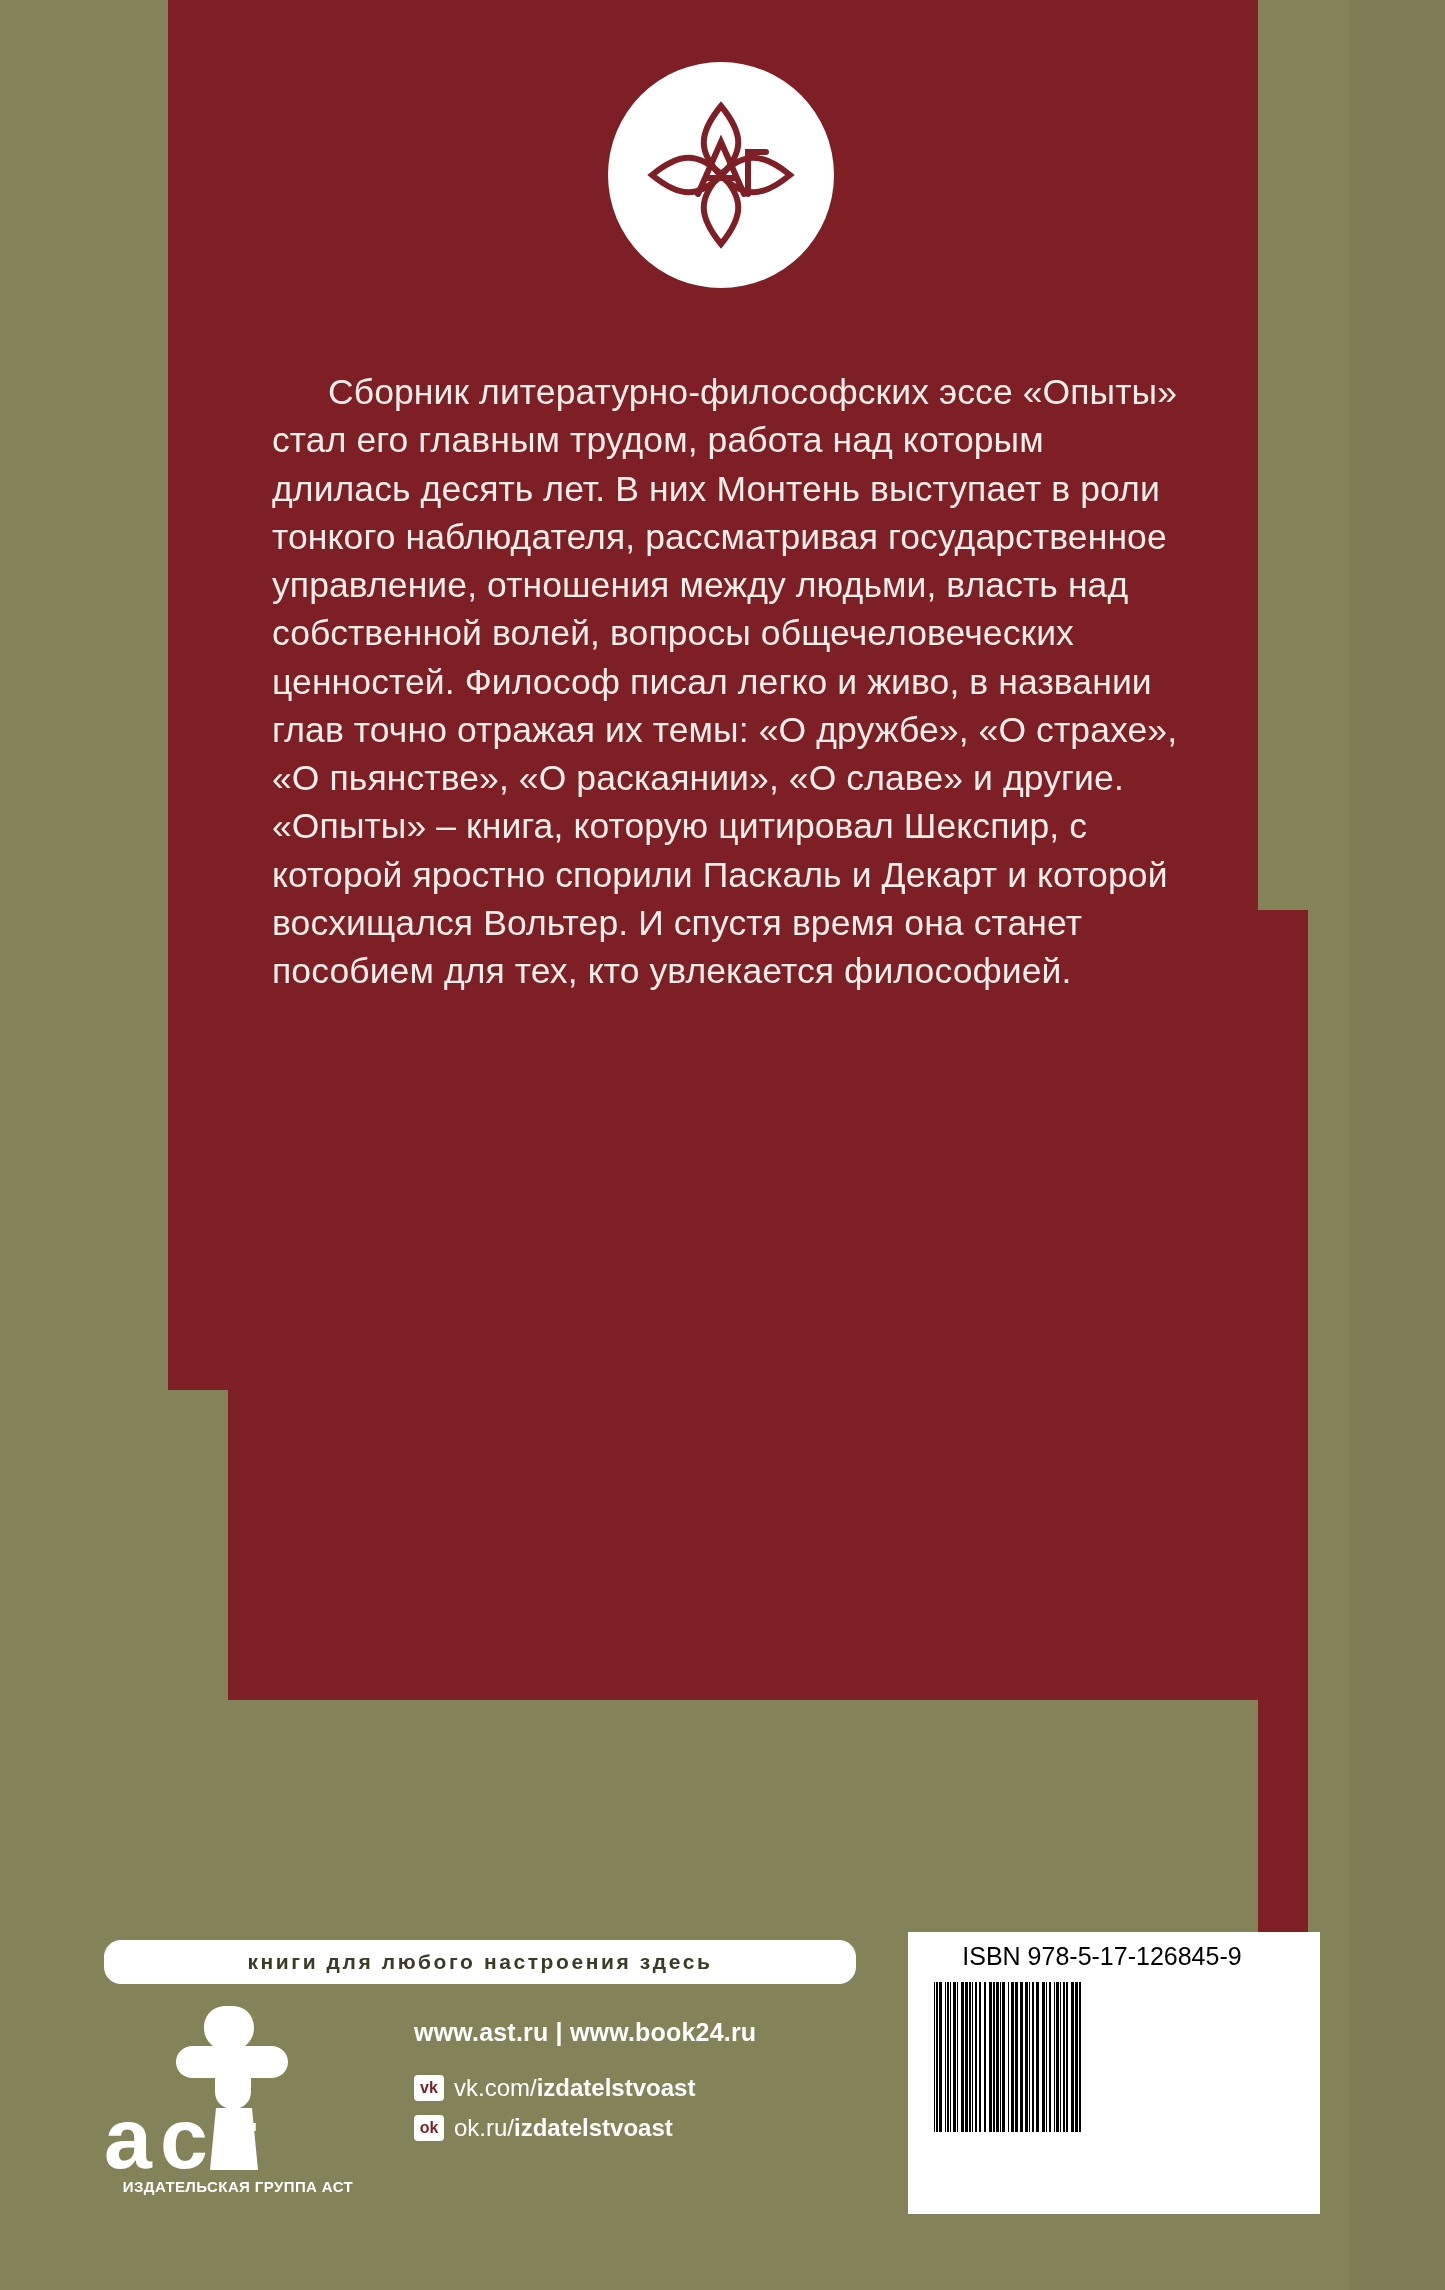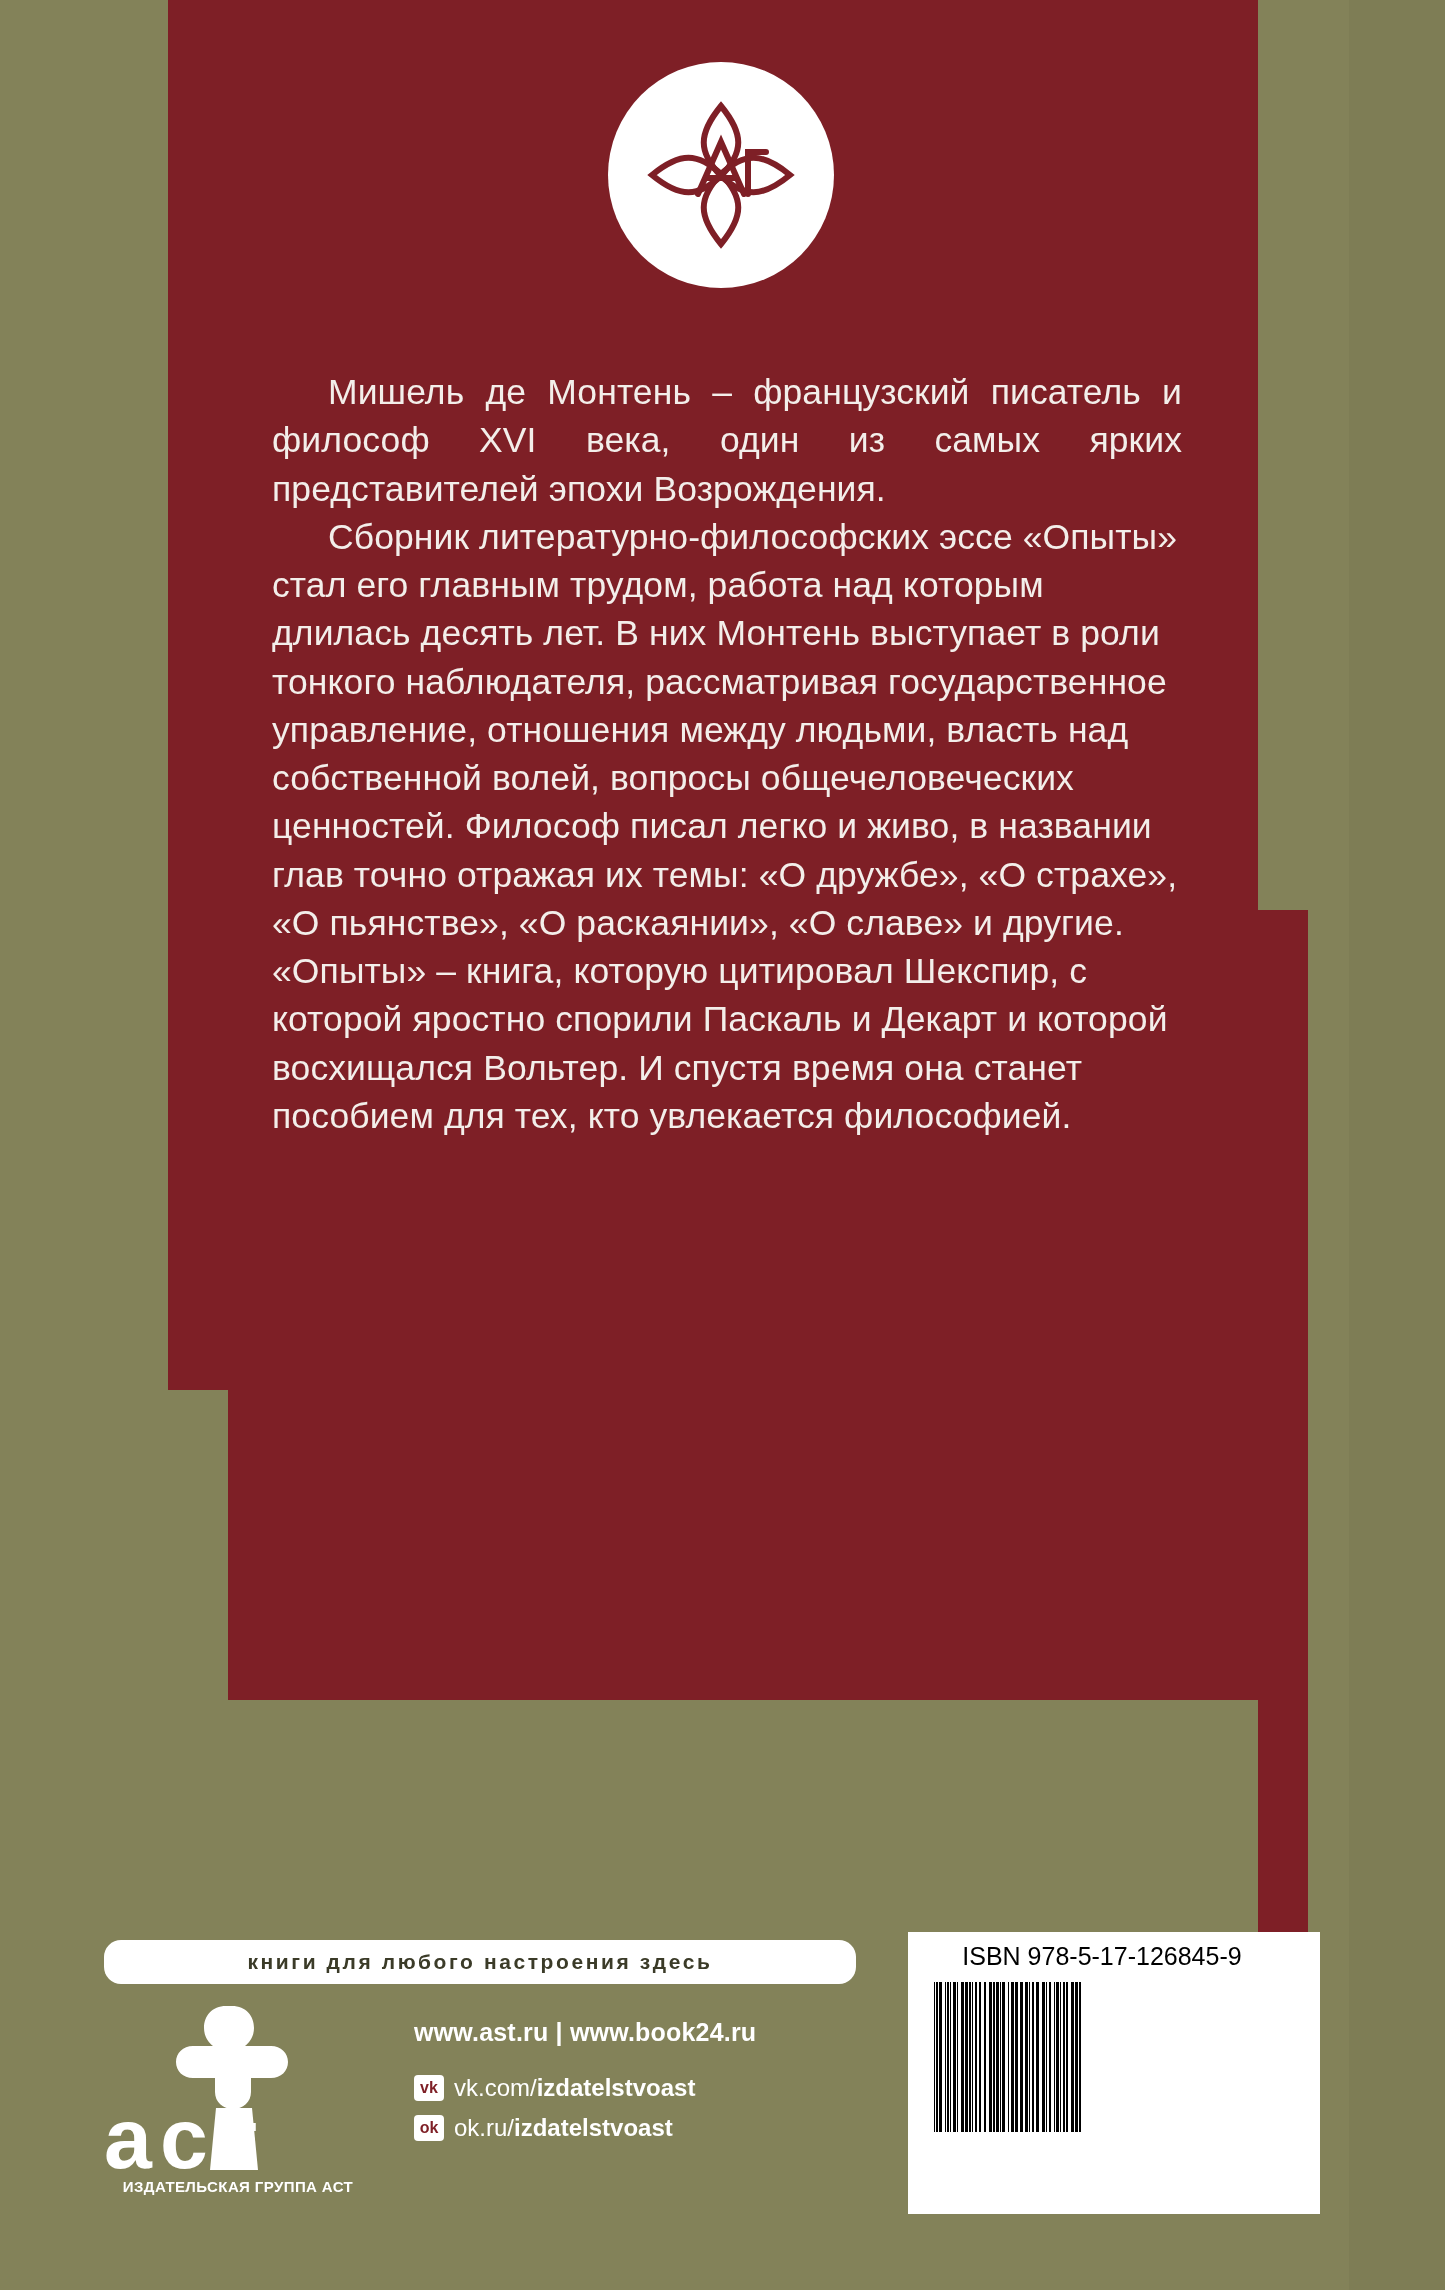--- a/index.html
+++ b/index.html
@@ -238,21 +238,20 @@
           <path d="M16 85 C 44 62, 62 62, 86 85 C 62 108, 44 108, 16 85 Z"></path>
           <path d="M154 85 C 126 62, 108 62, 84 85 C 108 108, 126 108, 154 85 Z"></path>
           <path d="M62 104 L85 52 L108 104"></path>
           <path d="M70 88 L100 88"></path>
           <path d="M112 104 L112 62 L130 62"></path>
         </g>
       </svg>
     </div>
 
     <div class="annotation" style="left:44px; top:368px;">
-      <p>Мишель де Монтень – французский писатель и философ XVI века, один из самых ярких представителей эпохи Возрождения.</p>
       <p class="last-p">Сборник литературно-философских эссе «Опыты» стал его главным трудом, работа над которым длилась десять лет. В них Монтень выступает в роли тонкого наблюдателя, рассматривая государственное управление, отношения между людьми, власть над собственной волей, вопросы общечеловеческих ценностей. Философ писал легко и живо, в названии глав точно отражая их темы: «О дружбе», «О страхе», «О пьянстве», «О раскаянии», «О славе» и другие. «Опыты» – книга, которую цитировал Шекспир, с которой яростно спорили Паскаль и Декарт и которой восхищался Вольтер. И спустя время она станет пособием для тех, кто увлекается философией.</p>
     </div>
   </div>
 
   <div class="tagline">
     <span>книги для любого настроения здесь</span>
   </div>
 
   <div class="ast-logo">
     <svg width="260" height="200" viewBox="0 0 260 200" aria-hidden="true">

